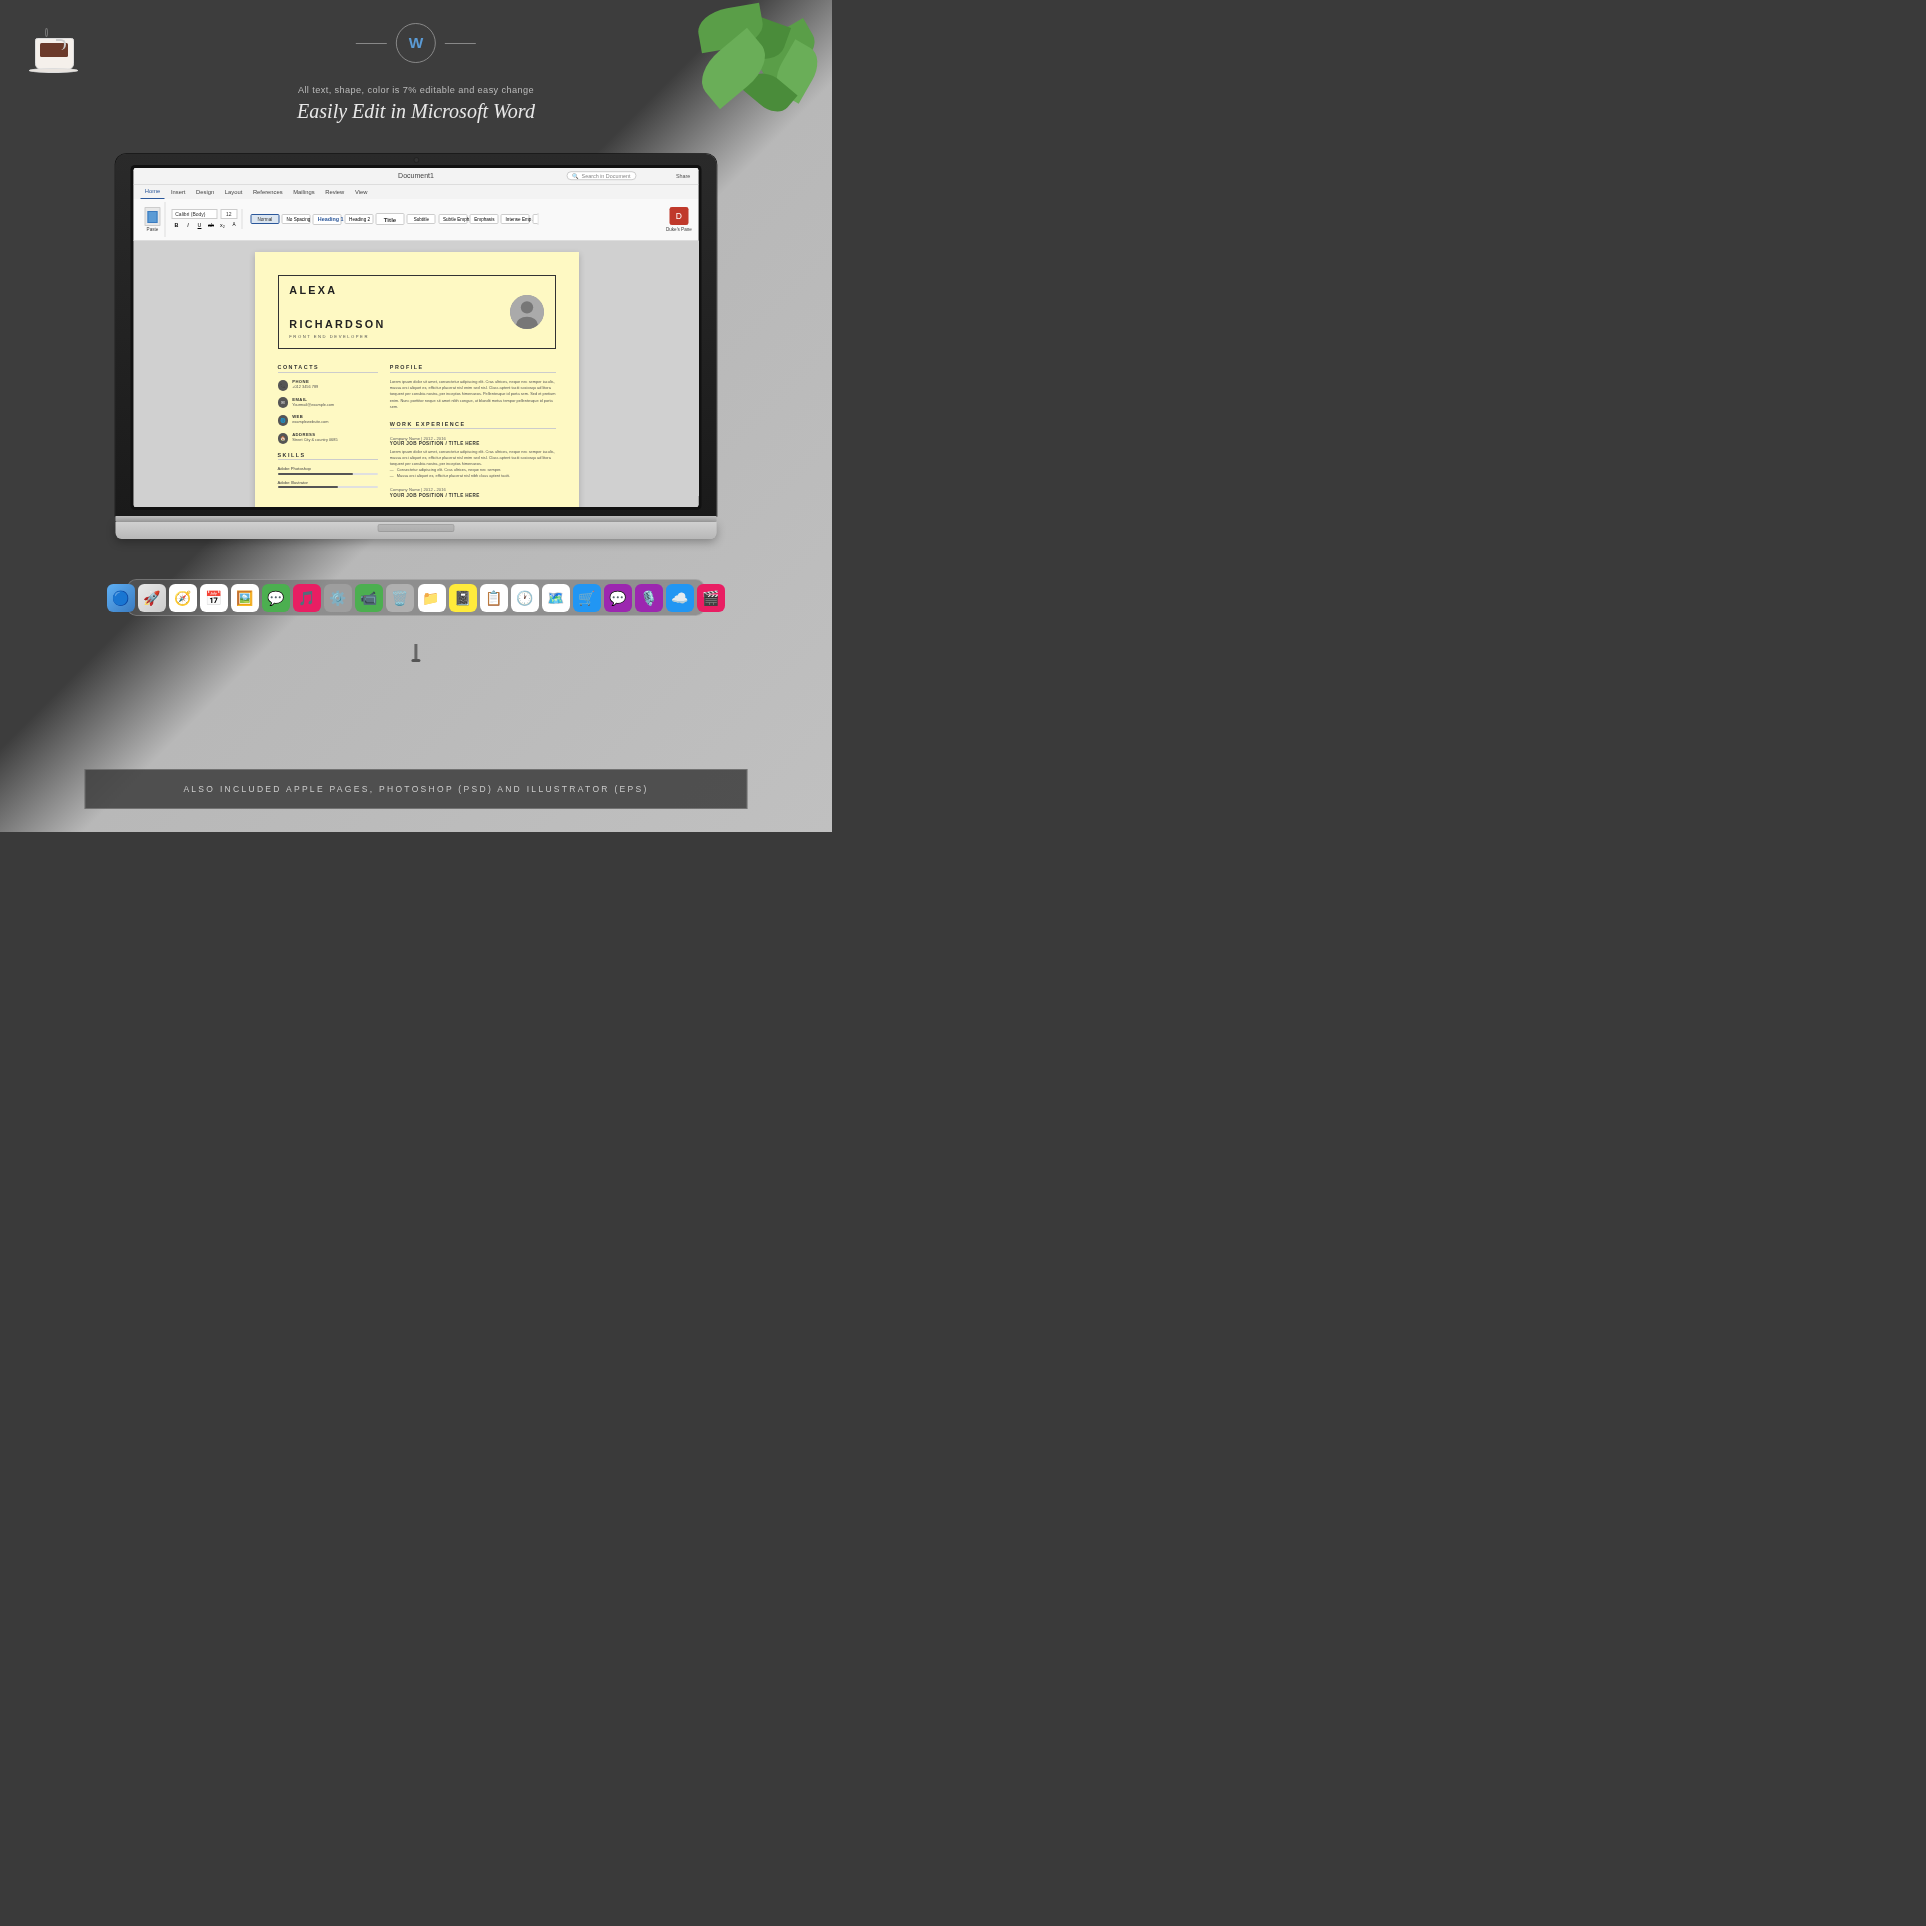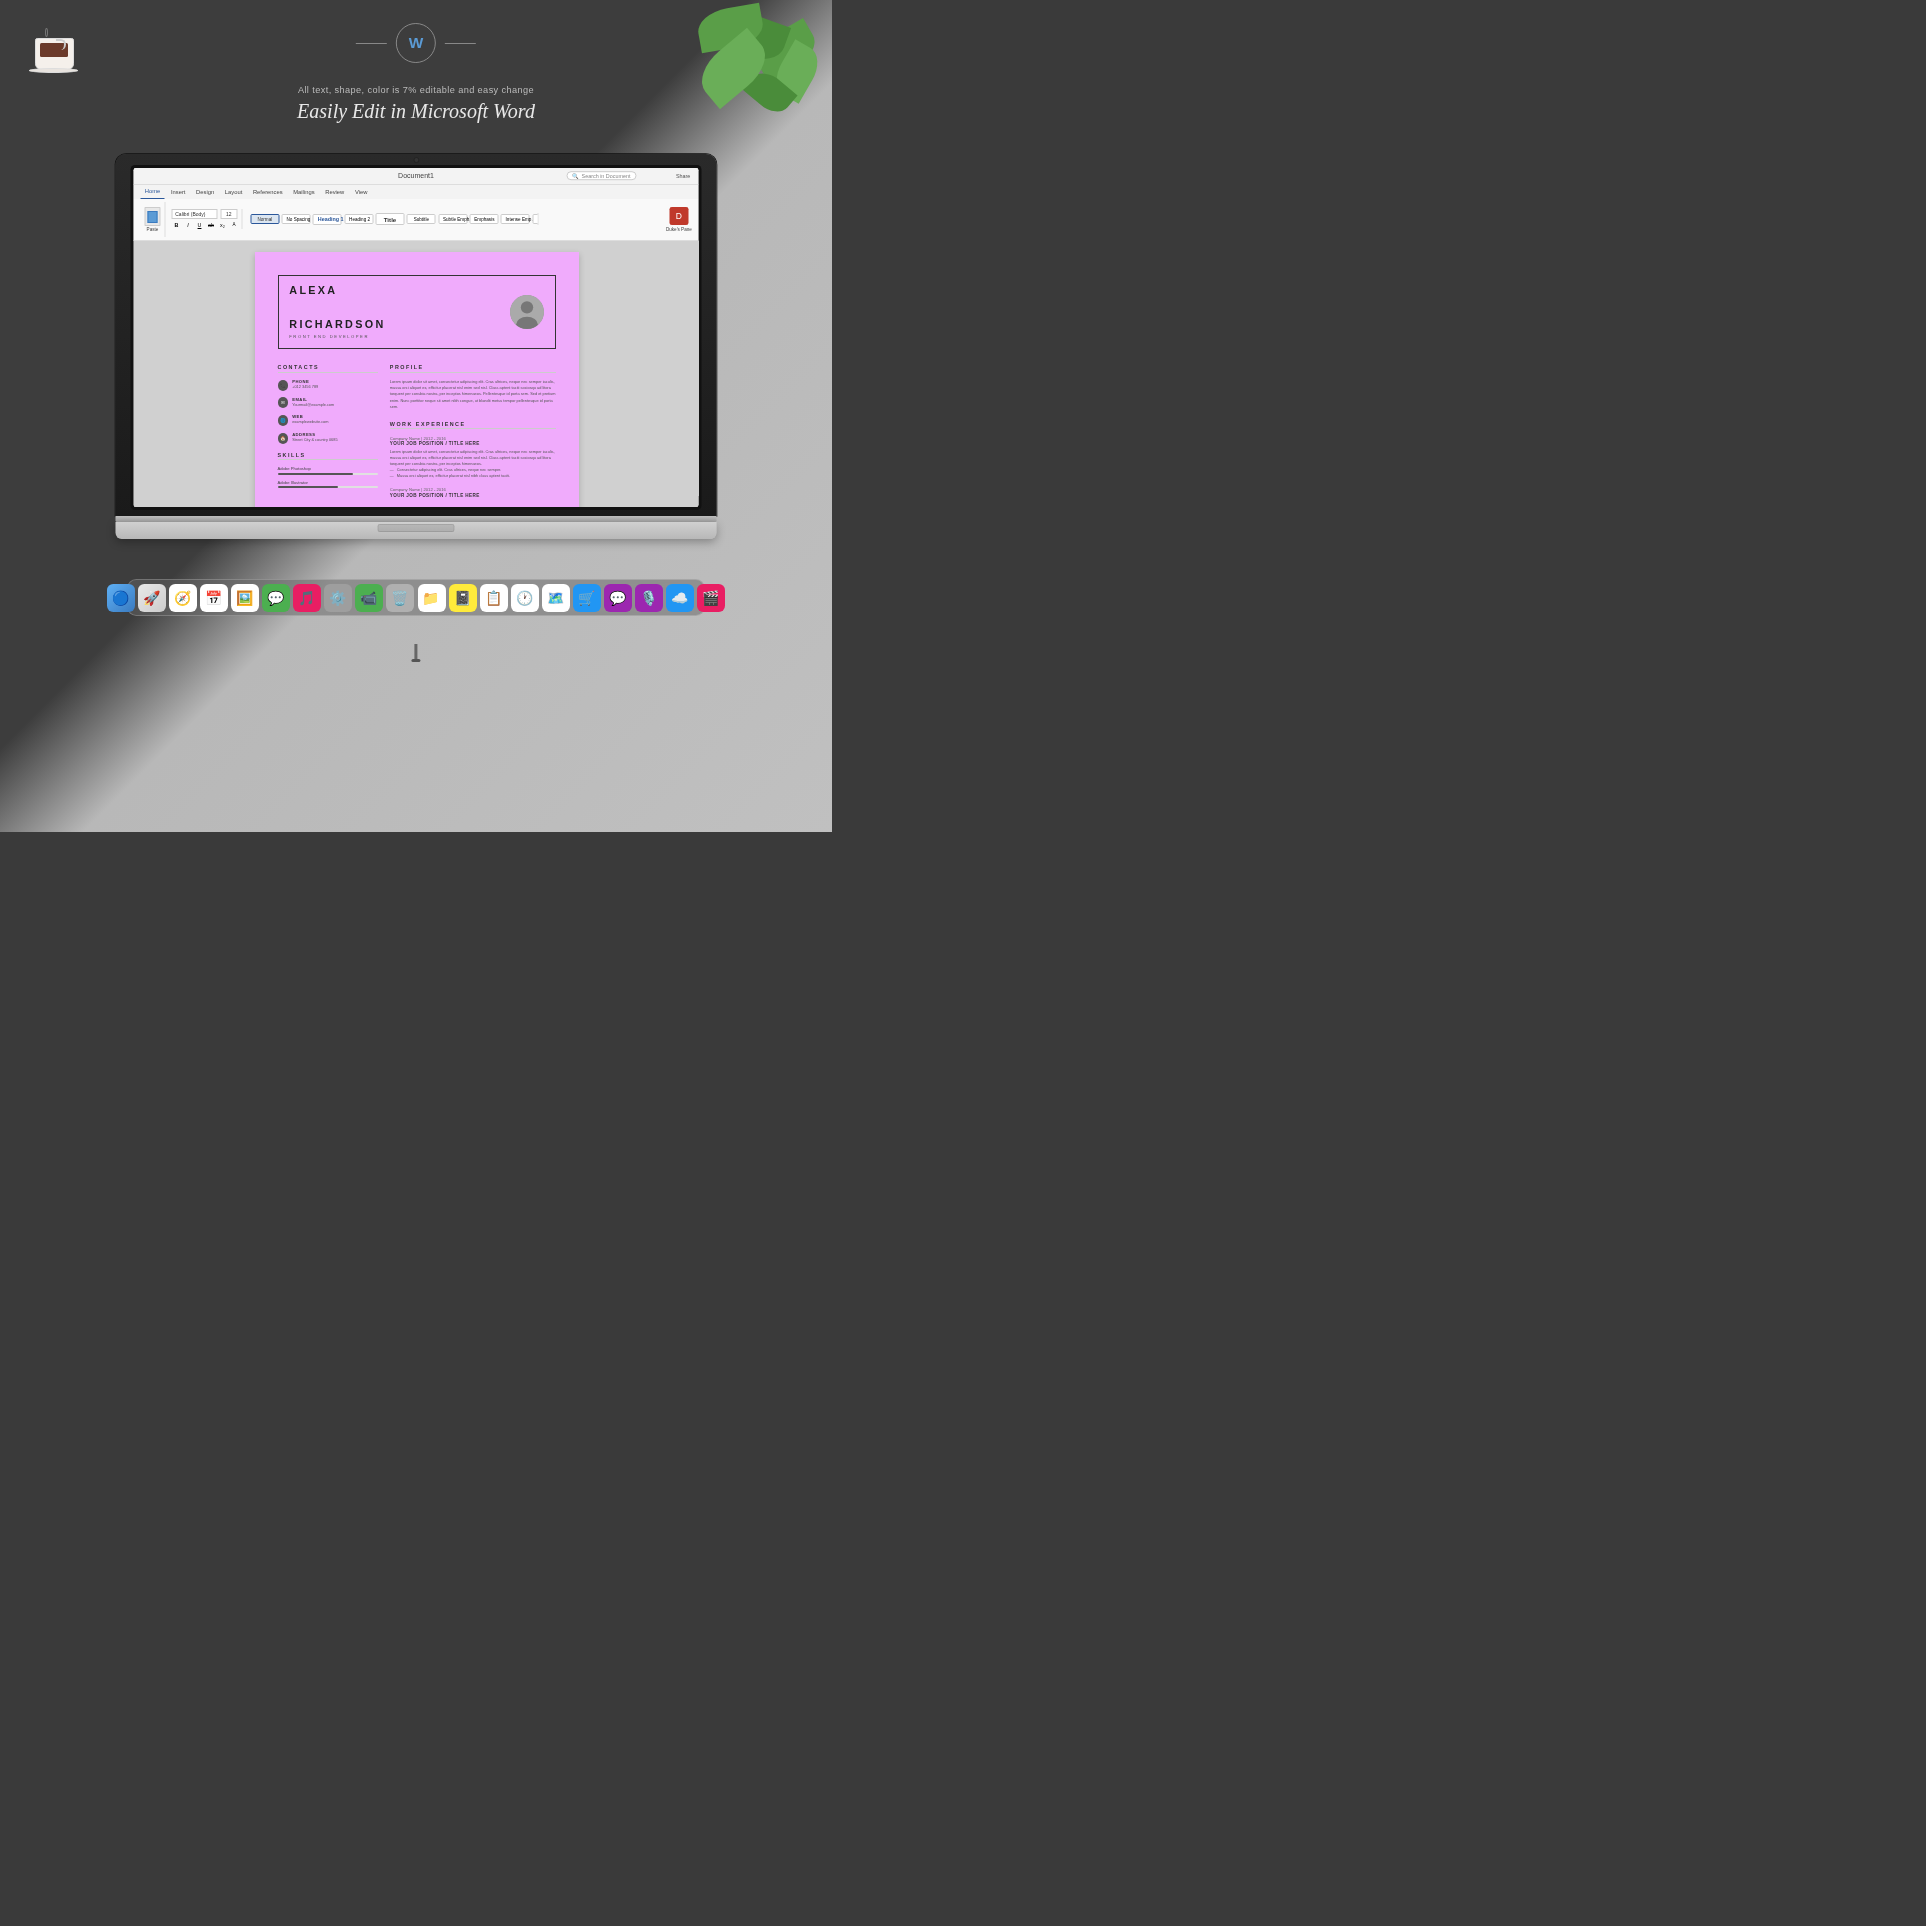--- a/index.html
+++ b/index.html
@@ -383,21 +383,21 @@
       background: #d0d0d0;
       flex: 1;
       overflow-y: auto;
       display: flex;
       justify-content: center;
       padding: 10.8px 0;
       height: 274px;
     }
 
     .doc-page {
-      background: #f0abfc;
+      background: #fef9c3;
       width: 324px;
       min-height: 432px;
       padding: 23px 23px 15.4px;
       box-shadow: 0 1.5px 6.2px rgba(0,0,0,0.2);
       position: relative;
     }
 
     
     .resume-header {
       border: 1.2px solid #333;
@@ -913,15 +913,18 @@
     <div class="dock-icon" style="background:#9c27b0;">🎙️</div>
     <div class="dock-icon" style="background:#2196f3;">☁️</div>
     <div class="dock-icon" style="background:#e91e63;">🎬</div>
   </div>
 
   <div class="laptop-cable">
     <div class="cable-top"></div>
     <div class="cable-connector"></div>
   </div>
 
+  <div class="bottom-bar">
+    <span class="bottom-bar-text">ALSO INCLUDED APPLE PAGES, PHOTOSHOP (PSD) AND ILLUSTRATOR (EPS)</span>
+  </div>
 
 </div>
 
 
 </body></html>

